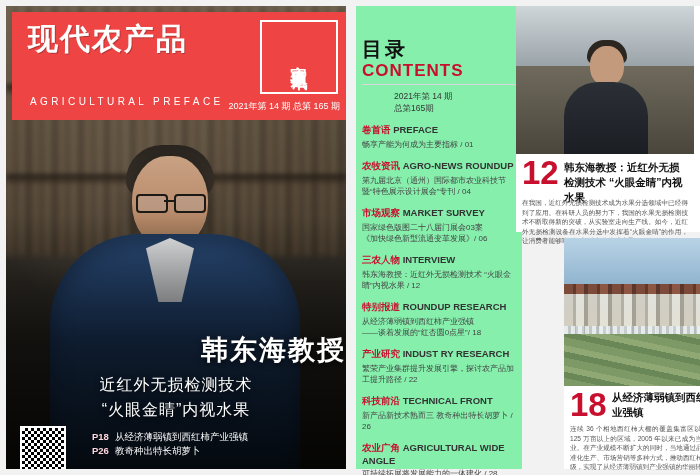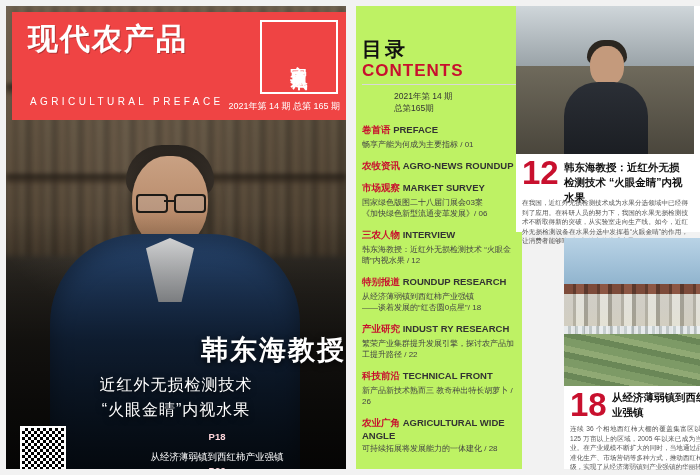--- a/index.html
+++ b/index.html
@@ -99,37 +99,37 @@
     position:absolute;right:12px;top:88px;color:#ffffff;font-size:9px;
   }
 
   
   .cover-heads{position:absolute;left:0;top:326px;width:340px;text-align:center;color:#fff;}
   .ch-name{font-size:27px;font-weight:bold;letter-spacing:2px;text-shadow:0 2px 6px rgba(0,0,0,.8);text-align:right;}
   .ch-l2{font-size:16px;margin-top:7px;letter-spacing:1px;text-shadow:0 2px 6px rgba(0,0,0,.8);}
   .ch-l3{font-size:16px;margin-top:4px;letter-spacing:1px;text-shadow:0 2px 6px rgba(0,0,0,.8);}
 
   .cover-teasers{position:absolute;left:86px;top:424px;width:250px;color:#ffffff;font-size:9.5px;line-height:14px;}
-  .tz{display:flex;gap:6px;align-items:center;flex-direction:column;}
+  .tz{display:flex;gap:6px;align-items:center;}
   .tz .pg{color:#ffd7dc;font-weight:bold;}
 
   .qr{
     position:absolute;left:14px;top:420px;width:42px;height:42px;background:#ffffff;padding:2px;
   }
   .qr-grid{
     width:100%;height:100%;
     background-image:
       repeating-linear-gradient(90deg,#000 0 3px,#fff 3px 6px),
       repeating-linear-gradient(0deg,#000 0 3px,#fff 3px 6px);
     background-blend-mode:difference;
   }
 
   
   .toc{
-    position:absolute;left:356px;top:6px;width:156px;height:463px;background:#bef264;
+    position:absolute;left:356px;top:6px;width:156px;height:463px;background:#86efac;
   }
   .toc-title-cn{
     position:absolute;left:108px;top:30px;color:#111;font-size:20px;font-weight:bold;letter-spacing:3px;
   }
   .toc-title-en{
     position:absolute;left:108px;top:55px;color:#c8102e;font-size:17px;font-weight:bold;letter-spacing:1px;
   }
   .toc-rule{
     position:absolute;left:108px;top:78px;width:190px;height:1px;background:#d8d8d8;
   }
@@ -266,20 +266,21 @@
           <span class="en">PREFACE</span>
         </div>
         <div class="sec-item">畅享产能为何成为主要指标 / 01</div>
       </div>
 
       <div class="sec">
         <div class="sec-head">
           <span>农牧资讯</span>
           <span class="en">AGRO-NEWS ROUNDUP</span>
         </div>
+        <div class="sec-item">第九届北京（通州）国际都市农业科技节暨“特色展示设计展会”专刊 / 04</div>
       </div>
 
       <div class="sec">
         <div class="sec-head">
           <span>市场观察</span>
           <span class="en">MARKET SURVEY</span>
         </div>
         <div class="sec-item">国家绿色版图二十八届门展会03案</div>
         <div class="sec-item">《加快绿色新型流通变革发展》/ 06</div>
       </div>

